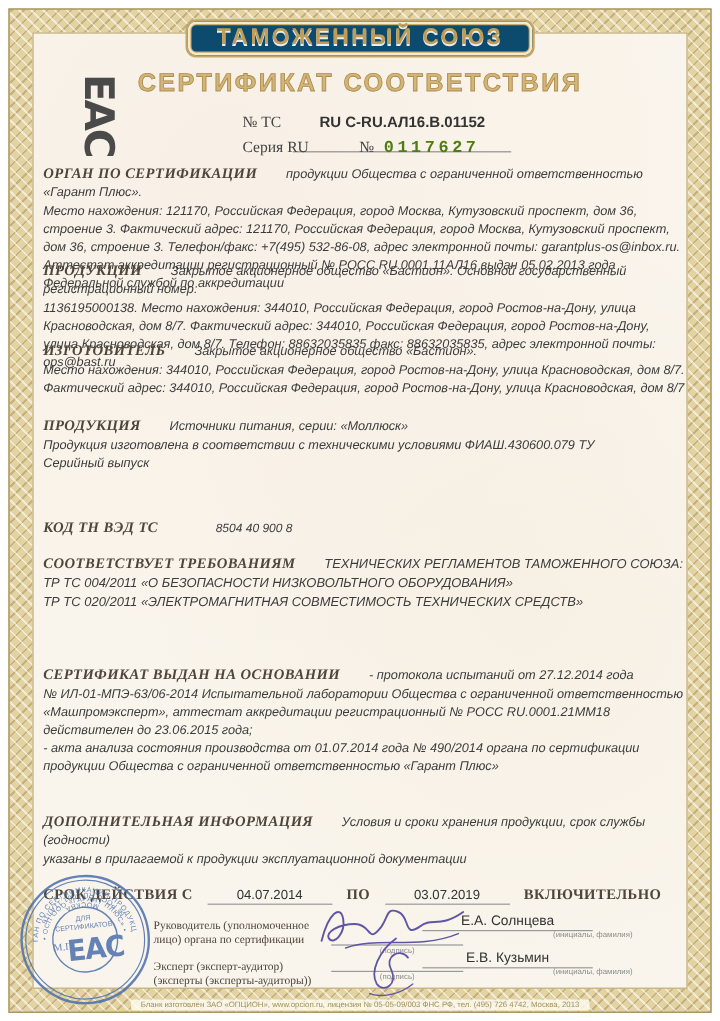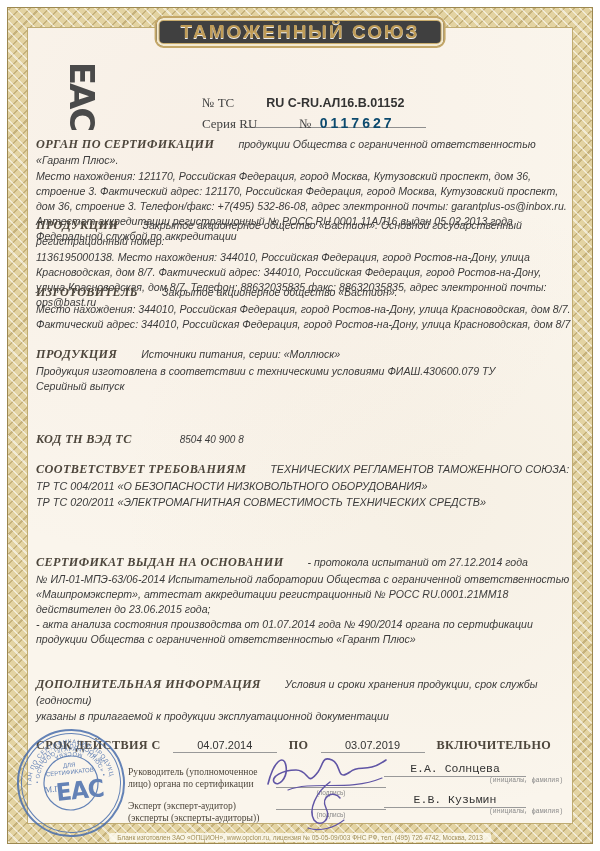--- a/index.html
+++ b/index.html
@@ -24,21 +24,21 @@
   .eac-mark{
     position:absolute;left:56px;top:70px;width:52px;height:52px;
     display:flex;align-items:center;justify-content:center;
     transform:rotate(90deg);color:#4a4a4a;
     font-family:"DejaVu Sans",sans-serif;font-weight:bold;font-size:34px;
     letter-spacing:-2px;transform-origin:center;
   }
   .union-box{
     position:absolute;top:16px;left:50%;transform:translateX(-50%);
     padding:3px 24px;border:2px solid #c4a768;border-radius:9px;
-    background:#404040;box-shadow:inset 0 0 0 2px #f3ead2, inset 0 0 0 3px #c9ad6e;
+    background:#0c4a6e;box-shadow:inset 0 0 0 2px #f3ead2, inset 0 0 0 3px #c9ad6e;
     white-space:nowrap;
   }
   .union-box span{
     font-family:"Liberation Sans",sans-serif;font-weight:bold;font-size:19px;
     letter-spacing:2px;color:#bf9c58;text-shadow:0 1px 0 rgba(255,255,255,.9);
   }
   .doc-title{
     position:absolute;top:58px;width:100%;text-align:center;
     font-family:"Liberation Sans",sans-serif;font-weight:bold;font-size:21px;
     letter-spacing:2px;color:#d3b577;-webkit-text-stroke:0.7px #ab8a4a;
@@ -47,21 +47,21 @@
   .num-row{position:absolute;top:93px;left:202px;white-space:nowrap;}
   .num-label{font-family:"Liberation Serif",serif;font-size:13px;color:#444;}
   .num-value{
     display:inline-block;width:182px;margin-left:10px;text-align:center;
     border-bottom:1px solid #8f8f8f;font-size:12.5px;font-weight:bold;color:#333;
     padding-bottom:17px;
   }
   .series-row{position:absolute;top:114px;left:202px;white-space:nowrap;}
   .series-label{font-family:"Liberation Serif",serif;font-size:13px;color:#444;margin-right:42px;text-align:center;}
   .series-no{font-family:"Liberation Serif",serif;font-size:13px;color:#444;margin-right:8px;}
-  .series-value{font-size:14px;font-weight:bold;letter-spacing:3px;color:#0c4a6e;}
+  .series-value{font-size:14px;font-weight:bold;letter-spacing:3px;color:#4d7c0f;font-family:Liberation Mono, monospace;}
   
   .section{position:absolute;left:36px;right:28px;font-size:10.6px;line-height:1.42;color:#3c3c3c;font-style:italic;}
   .section .h{
     font-family:"Liberation Serif",serif;font-weight:bold;font-size:12.2px;
     color:#4d463c;letter-spacing:.4px;margin-right:24px;
   }
   .section .lead{font-size:10.6px;color:#3c3c3c;}
   .section .body{white-space:pre-line;margin-top:1px;}
   .s1{top:136px;} .s2{top:217px;} .s3{top:284px;} .s4{top:346px;}
   .s5{top:431px;} .s6{top:461px;} .s7{top:554px;} .s8{top:676px;}
@@ -76,21 +76,21 @@
     display:inline-block;width:104px;text-align:center;border-bottom:1px solid #999;
     font-size:11px;color:#333;margin:0 12px;padding-bottom:1px;
   }
   
   .sig-role{position:absolute;left:128px;width:165px;font-family:"Liberation Serif",serif;
     font-size:9.6px;line-height:1.25;color:#4d463c;white-space:pre-line;}
   .r1{top:766px;} .r2{top:800px;}
   .sig-line{position:absolute;left:276px;width:110px;border-bottom:1px solid #999;}
   .sig-line .tag{position:absolute;top:2px;width:100%;text-align:center;font-size:6.5px;color:#8a8a8a;}
   .l1{top:787px;} .l2{top:809px;}
-  .name-line{position:absolute;left:384px;width:142px;border-bottom:1px solid #999;text-align:center;font-family:Liberation Mono, monospace;}
+  .name-line{position:absolute;left:352px;width:142px;border-bottom:1px solid #999;text-align:center;}
   .name-line .nm{font-size:11.5px;color:#333;padding-bottom:1px;display:block;}
   .name-line .tag{position:absolute;top:100%;margin-top:1px;width:100%;text-align:center;font-size:6.5px;color:#8a8a8a;}
   .n1{top:762px;} .n2{top:793px;}
   .sig-ink{position:absolute;pointer-events:none;}
   .ink1{left:262px;top:748px;}
   .ink2{left:290px;top:778px;}
   
   .stamp{position:absolute;left:15px;top:727px;width:112px;height:112px;opacity:.85;transform:rotate(-6deg);}
   
   .footer{
@@ -107,20 +107,21 @@
   <div class="inner"></div>
 
   <div class="eac-mark">
     <span>ЕАС</span>
   </div>
 
   <div class="union-box">
     <span>ТАМОЖЕННЫЙ СОЮЗ</span>
   </div>
 
+  <div class="doc-title">СЕРТИФИКАТ СООТВЕТСТВИЯ</div>
 
   <div class="num-row">
     <span class="num-label">№ ТС</span><span class="num-value">RU C-RU.АЛ16.В.01152</span>
   </div>
 
   <div class="series-row">
     <span class="series-label">Серия  RU</span><span class="series-no">№</span><span class="series-value">0117627</span>
   </div>
 
   <div class="section s1">

